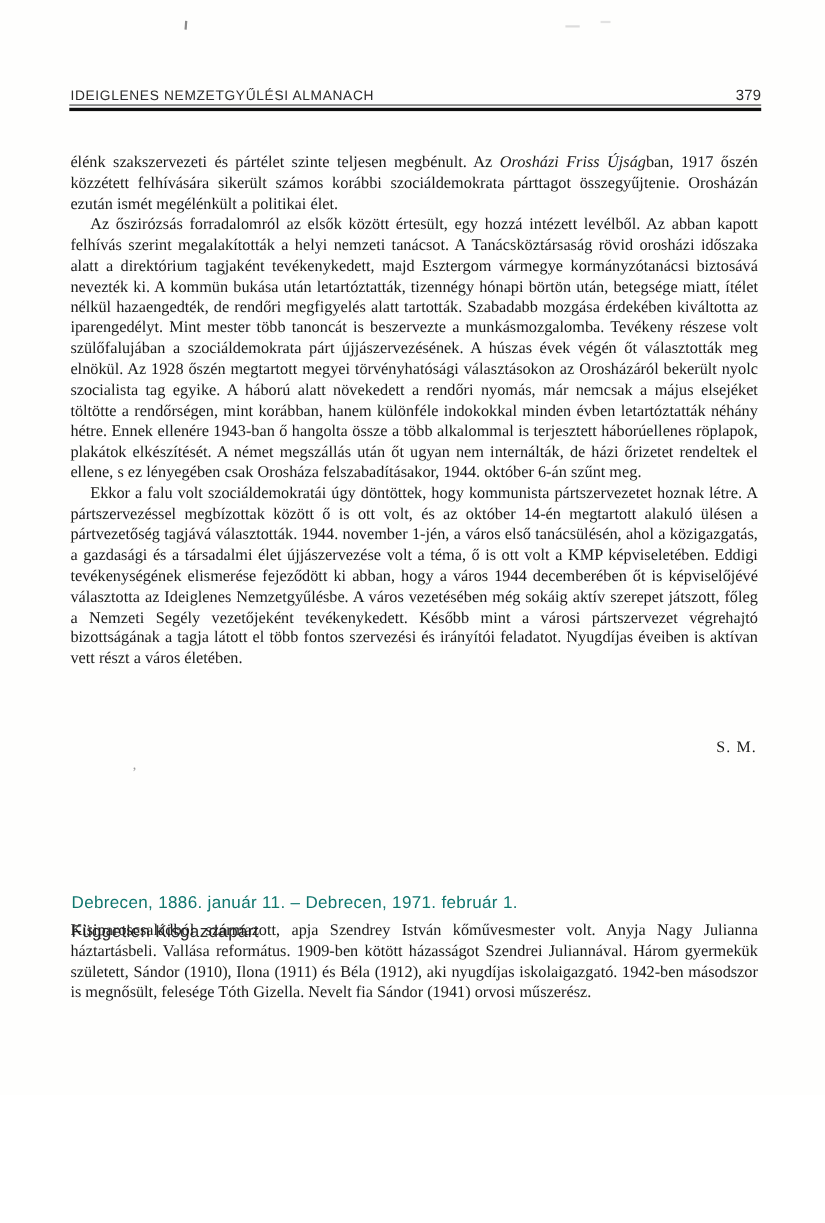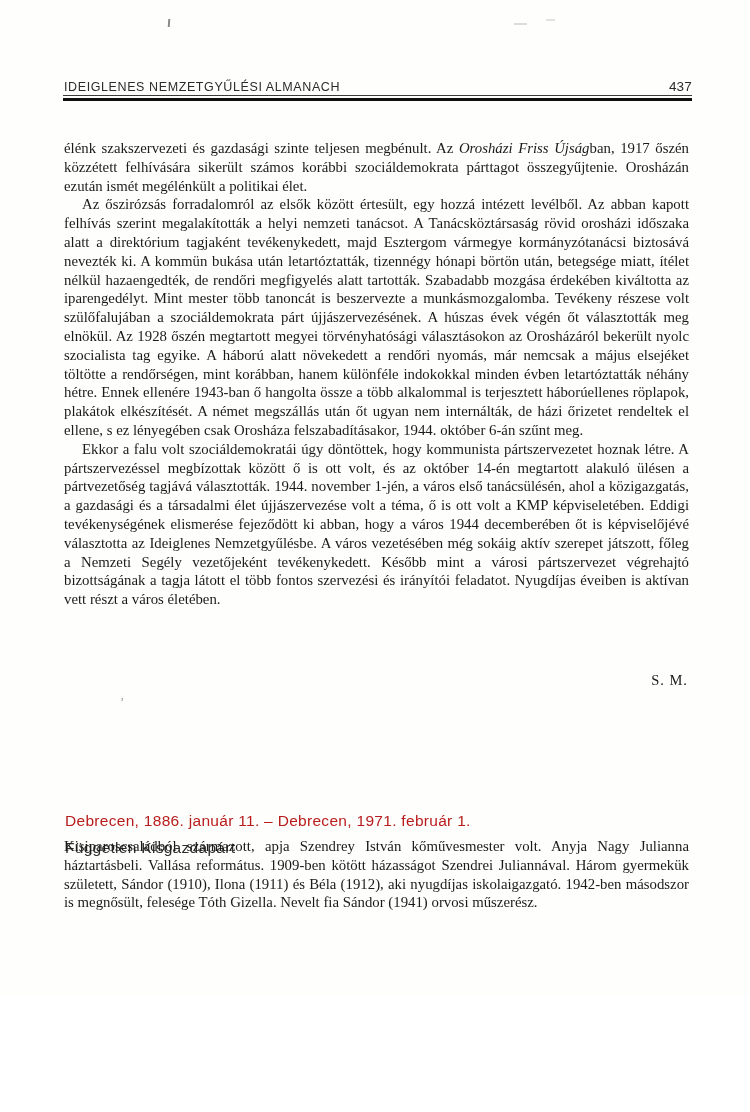--- a/index.html
+++ b/index.html
@@ -38,21 +38,21 @@
     font-size:14.5px;letter-spacing:1px;color:#1a1a1a;margin-left:44px;
   }
   .entry-heading{
     position:absolute;left:64px;top:768px;margin:0;
     font-family:"Liberation Sans",sans-serif;
     font-weight:400;font-size:34px;letter-spacing:1.5px;color:#2e2e2e;
   }
   .entry-dates{
     position:absolute;left:65px;top:812px;
     font-family:"Liberation Sans",sans-serif;
-    font-size:15.5px;letter-spacing:0.3px;color:#b91c1c;
+    font-size:15.5px;letter-spacing:0.3px;color:#0f766e;
   }
   .entry-party{
     position:absolute;left:65px;top:839px;
     font-family:"Liberation Sans",sans-serif;
     font-size:15.5px;letter-spacing:0.3px;color:#2e2e2e;
   }
   
   .artifact{position:absolute;pointer-events:none;}
   .a-tick{left:168px;top:19px;width:2px;height:8px;background:#8a8a8a;transform:rotate(4deg);}
   .a-dash1{left:514px;top:23px;width:13px;height:2px;background:#dcdcdc;}
@@ -60,30 +60,30 @@
   .a-comma{left:120px;top:694px;font-size:13px;color:#9a9a9a;font-family:"Liberation Serif",serif;}
   .a-speck{left:34px;top:1089px;width:4px;height:2px;background:#e0e0e0;transform:rotate(-20deg);}
 </style>
 </head>
 <body>
 
 <div class="page">
 
   <header class="running-head">
     <span>IDEIGLENES NEMZETGYŰLÉSI ALMANACH</span>
-    <span class="pageno">437</span>
+    <span class="pageno">379</span>
   </header>
 
   <div class="rule">
     <div class="rule-thin"></div>
     <div class="rule-thick"></div>
   </div>
 
   <section class="body-text prev-entry">
-    <p class="no-indent"><span>élénk szakszervezeti és gazdasági szinte teljesen megbénult. Az </span><span class="ital">Orosházi Friss Újság</span><span>ban, 1917 őszén közzétett felhívására sikerült számos korábbi szociáldemokrata párttagot összegyűjtenie. Orosházán ezután ismét megélénkült a politikai élet.</span></p>
+    <p class="no-indent"><span>élénk szakszervezeti és pártélet szinte teljesen megbénult. Az </span><span class="ital">Orosházi Friss Újság</span><span>ban, 1917 őszén közzétett felhívására sikerült számos korábbi szociáldemokrata párttagot összegyűjtenie. Orosházán ezután ismét megélénkült a politikai élet.</span></p>
     <p>Az őszirózsás forradalomról az elsők között értesült, egy hozzá intézett levélből. Az abban kapott felhívás szerint megalakították a helyi nemzeti tanácsot. A Tanácsköztársaság rövid orosházi időszaka alatt a direktórium tagjaként tevékenykedett, majd Esztergom vármegye kormányzótanácsi biztosává nevezték ki. A kommün bukása után letartóztatták, tizennégy hónapi börtön után, betegsége miatt, ítélet nélkül hazaengedték, de rendőri megfigyelés alatt tartották. Szabadabb mozgása érdekében kiváltotta az iparengedélyt. Mint mester több tanoncát is beszervezte a munkásmozgalomba. Tevékeny részese volt szülőfalujában a szociáldemokrata párt újjászervezésének. A húszas évek végén őt választották meg elnökül. Az 1928 őszén megtartott megyei törvényhatósági választásokon az Orosházáról bekerült nyolc szocialista tag egyike. A háború alatt növekedett a rendőri nyomás, már nemcsak a május elsejéket töltötte a rendőrségen, mint korábban, hanem különféle indokokkal minden évben letartóztatták néhány hétre. Ennek ellenére 1943-ban ő hangolta össze a több alkalommal is terjesztett háborúellenes röplapok, plakátok elkészítését. A német megszállás után őt ugyan nem internálták, de házi őrizetet rendeltek el ellene, s ez lényegében csak Orosháza felszabadításakor, 1944. október 6-án szűnt meg.</p>
     <p>Ekkor a falu volt szociáldemokratái úgy döntöttek, hogy kommunista pártszervezetet hoznak létre. A pártszervezéssel megbízottak között ő is ott volt, és az október 14-én megtartott alakuló ülésen a pártvezetőség tagjává választották. 1944. november 1-jén, a város első tanácsülésén, ahol a közigazgatás, a gazdasági és a társadalmi élet újjászervezése volt a téma, ő is ott volt a KMP képviseletében. Eddigi tevékenységének elismerése fejeződött ki abban, hogy a város 1944 decemberében őt is képviselőjévé választotta az Ideiglenes Nemzetgyűlésbe. A város vezetésében még sokáig aktív szerepet játszott, főleg a Nemzeti Segély vezetőjeként tevékenykedett. Később mint a városi pártszervezet végrehajtó bizottságának a tagja látott el több fontos szervezési és irányítói feladatot. Nyugdíjas éveiben is aktívan vett részt a város életében.</p>
   </section>
 
   <div class="signature">S. M.</div>
 
   <div class="entry-dates">Debrecen, 1886. január 11. – Debrecen, 1971. február 1.</div>
   <div class="entry-party">Független Kisgazdapárt</div>
 
   <section class="body-text bio">

